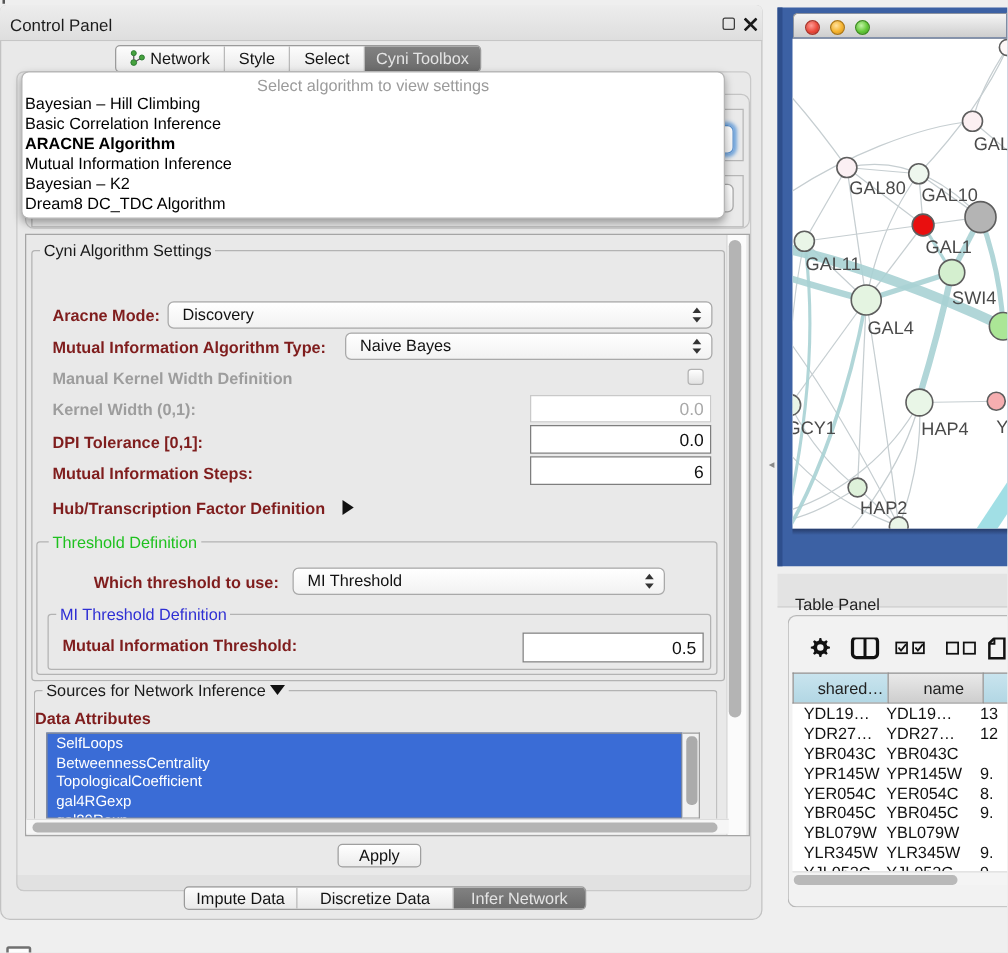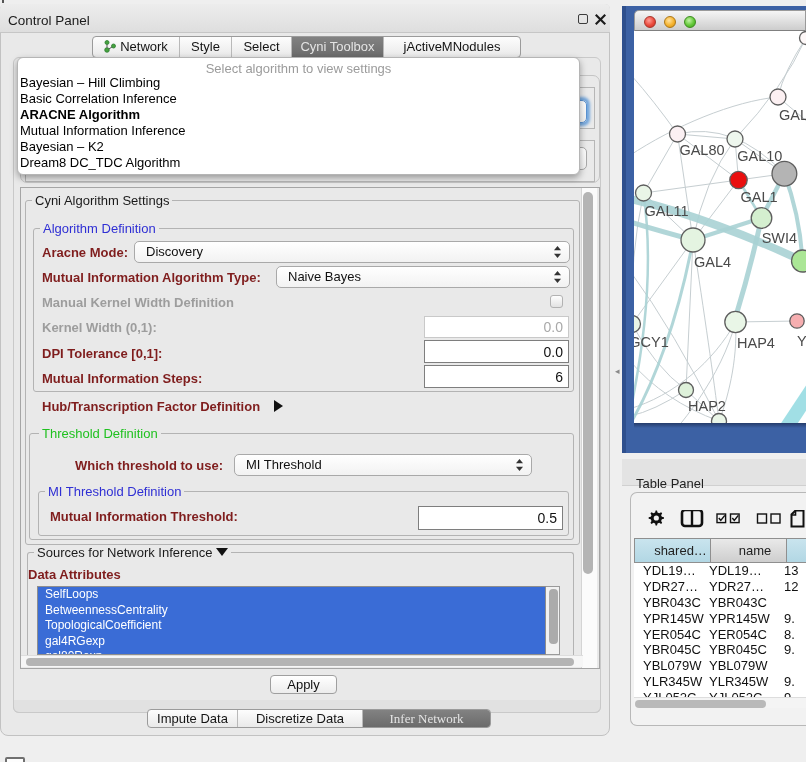--- a/index.html
+++ b/index.html
@@ -121,21 +121,20 @@
   <div id="toptabs" class="seg abs">
     <div class="s" style="width:87px;"><span class="neticon"><svg width="12" height="13" viewBox="0 0 12 13">
             <circle cx="3" cy="2.5" r="2" fill="#47a23f" stroke="#2c7d31" stroke-width="0.8"></circle>
             <circle cx="3" cy="10" r="2.3" fill="#47a23f" stroke="#2c7d31" stroke-width="0.8"></circle>
             <circle cx="9.5" cy="6" r="2" fill="#47a23f" stroke="#2c7d31" stroke-width="0.8"></circle>
             <path d="M3 4.5 L3 7.7 M4.8 9 L8 7" stroke="#555" stroke-width="1"></path>
           </svg></span>Network</div>
     <div class="s" style="width:52px;">Style</div>
     <div class="s" style="width:60px;">Select</div>
     <div class="s sel" style="width:92px;">Cyni Toolbox</div>
-    <div class="s" style="width:136px;">jActiveMNodules</div>
   </div>
 
   <div id="cyni" class="abs"></div>
 
   <div id="datadef" class="abs"></div>
   <div class="ddrow abs" style="top:87px; height:42px;"></div>
   <div class="ddrow abs" style="top:140px; height:42px;"></div>
   <div id="combo-focus" class="combo abs" style="left:30px; top:100px; width:557px; height:23px;">
     <span class="arr"><svg width="9" height="14" viewBox="0 0 9 14">
           <path d="M4.5 1 L8 5.3 H1 Z" fill="#444"></path>
@@ -150,23 +149,20 @@
   </div>
 
   <div id="scrollpane" class="abs"></div>
   <div id="vsb-track" class="abs"></div>
   <div id="vsb-thumb" class="abs"></div>
 
   <div class="grp abs" style="left:25px; top:200px; width:555px; height:345px;">
     <span class="grp-title" style="color:#1a1a1a;">Cyni Algorithm Settings</span>
   </div>
 
-  <div class="grp abs" style="left:33px; top:228px; width:541px; height:164px;">
-    <span class="grp-title blue">Algorithm Definition</span>
-  </div>
 
   <span class="lbl" style="left:42px; top:245px;">Aracne Mode:</span>
   <div class="combo abs" style="left:134px; top:241px; width:436px; height:22px;">
     <span class="ct">Discovery</span>
     <span class="arr"><svg width="9" height="14" viewBox="0 0 9 14">
           <path d="M4.5 1 L8 5.3 H1 Z" fill="#333"></path>
           <path d="M4.5 13 L8 8.7 H1 Z" fill="#333"></path>
         </svg></span>
   </div>
 
@@ -230,21 +226,21 @@
   <div id="list-thumb" class="abs"></div>
   <div id="hsb-track" class="abs"></div>
   <div id="hsb-thumb" class="abs"></div>
 
   <div id="apply" class="abs">Apply</div>
   <div id="cyni-foot" class="abs"></div>
 
   <div id="bottabs" class="seg abs">
     <div class="s" style="width:90px;">Impute Data</div>
     <div class="s" style="width:125px;">Discretize Data</div>
-    <div class="s sel" style="width:127px;font-family:Liberation Serif, serif;">Infer Network</div>
+    <div class="s sel" style="width:105px;">Infer Network</div>
   </div>
 
   <div id="blueframe" class="abs">
       <div class="shadeL"></div>
     </div>
   <div id="mactitle" class="abs">
     <span class="light" style="left:9px; background:radial-gradient(circle at 4px 3.5px,#ff9d96,#ea4a3c 55%,#c22d22); border:0.5px solid #a8342a;"></span>
     <span class="light" style="left:29px; background:radial-gradient(circle at 4px 3.5px,#ffe2a0,#f5b32e 55%,#cf8e1b); border:0.5px solid #ad7714;"></span>
     <span class="light" style="left:49px; background:radial-gradient(circle at 4px 3.5px,#c2f3a6,#63c838 55%,#3f9e22); border:0.5px solid #3c8c1e;"></span>
   </div>

